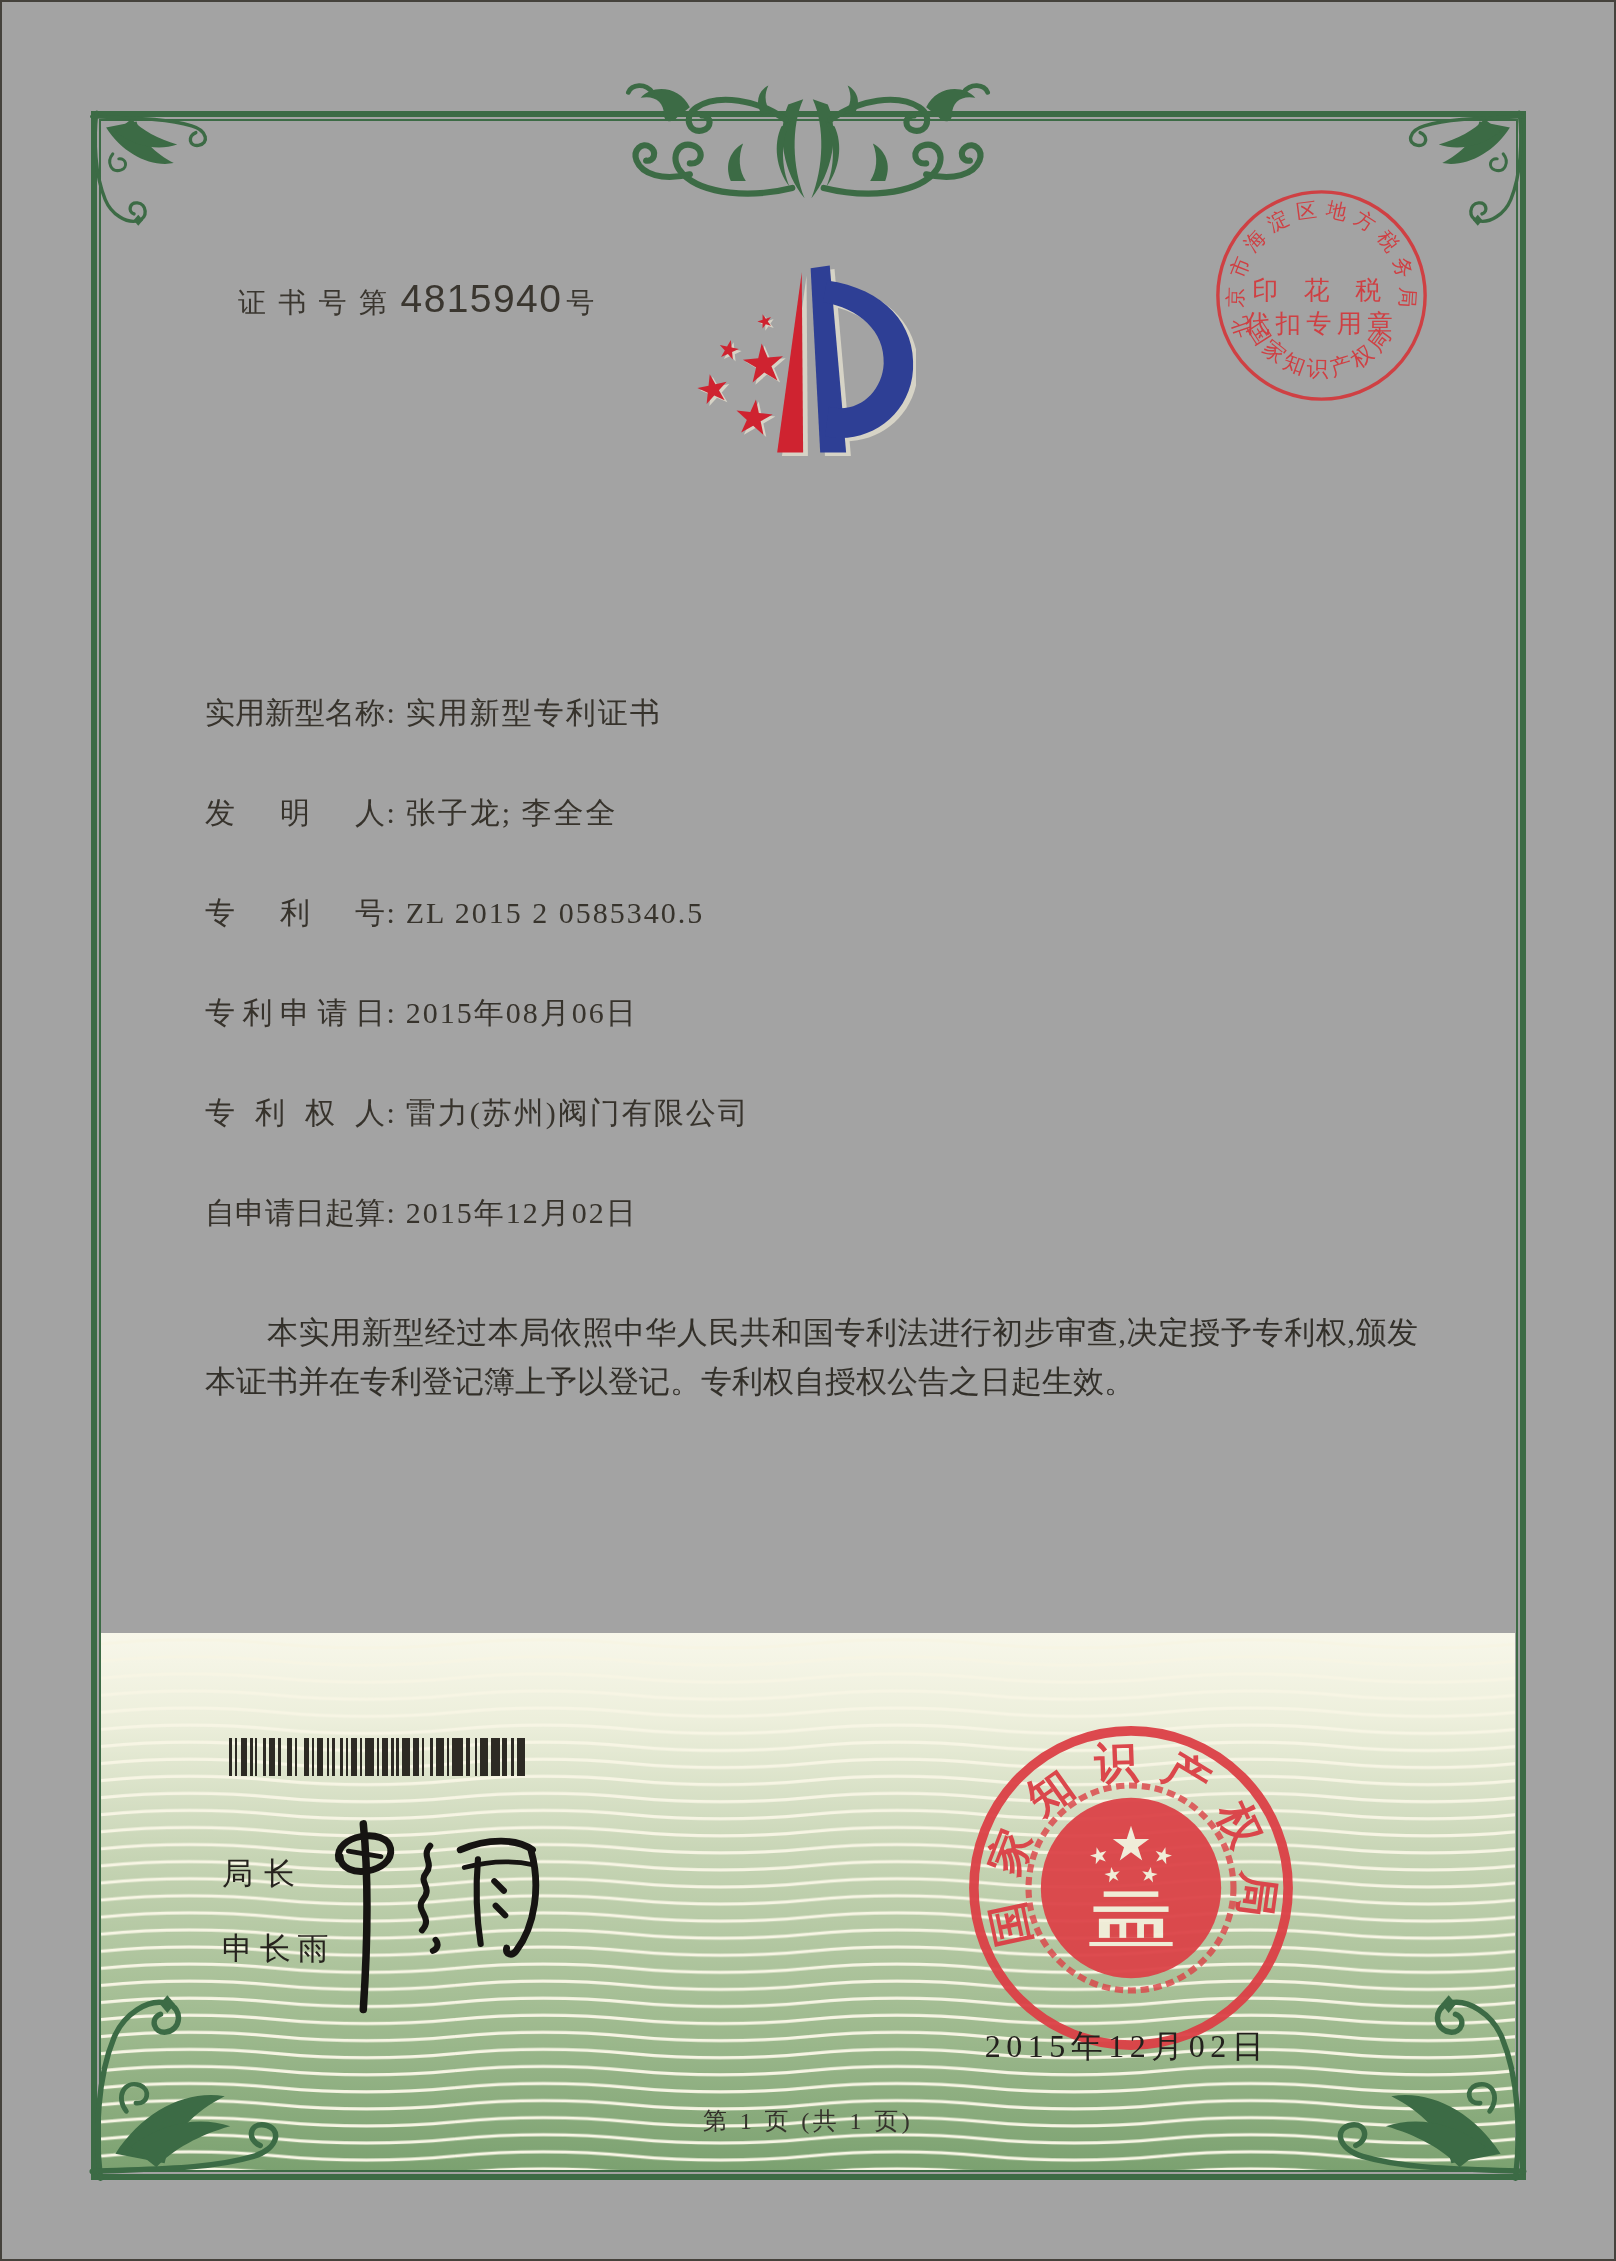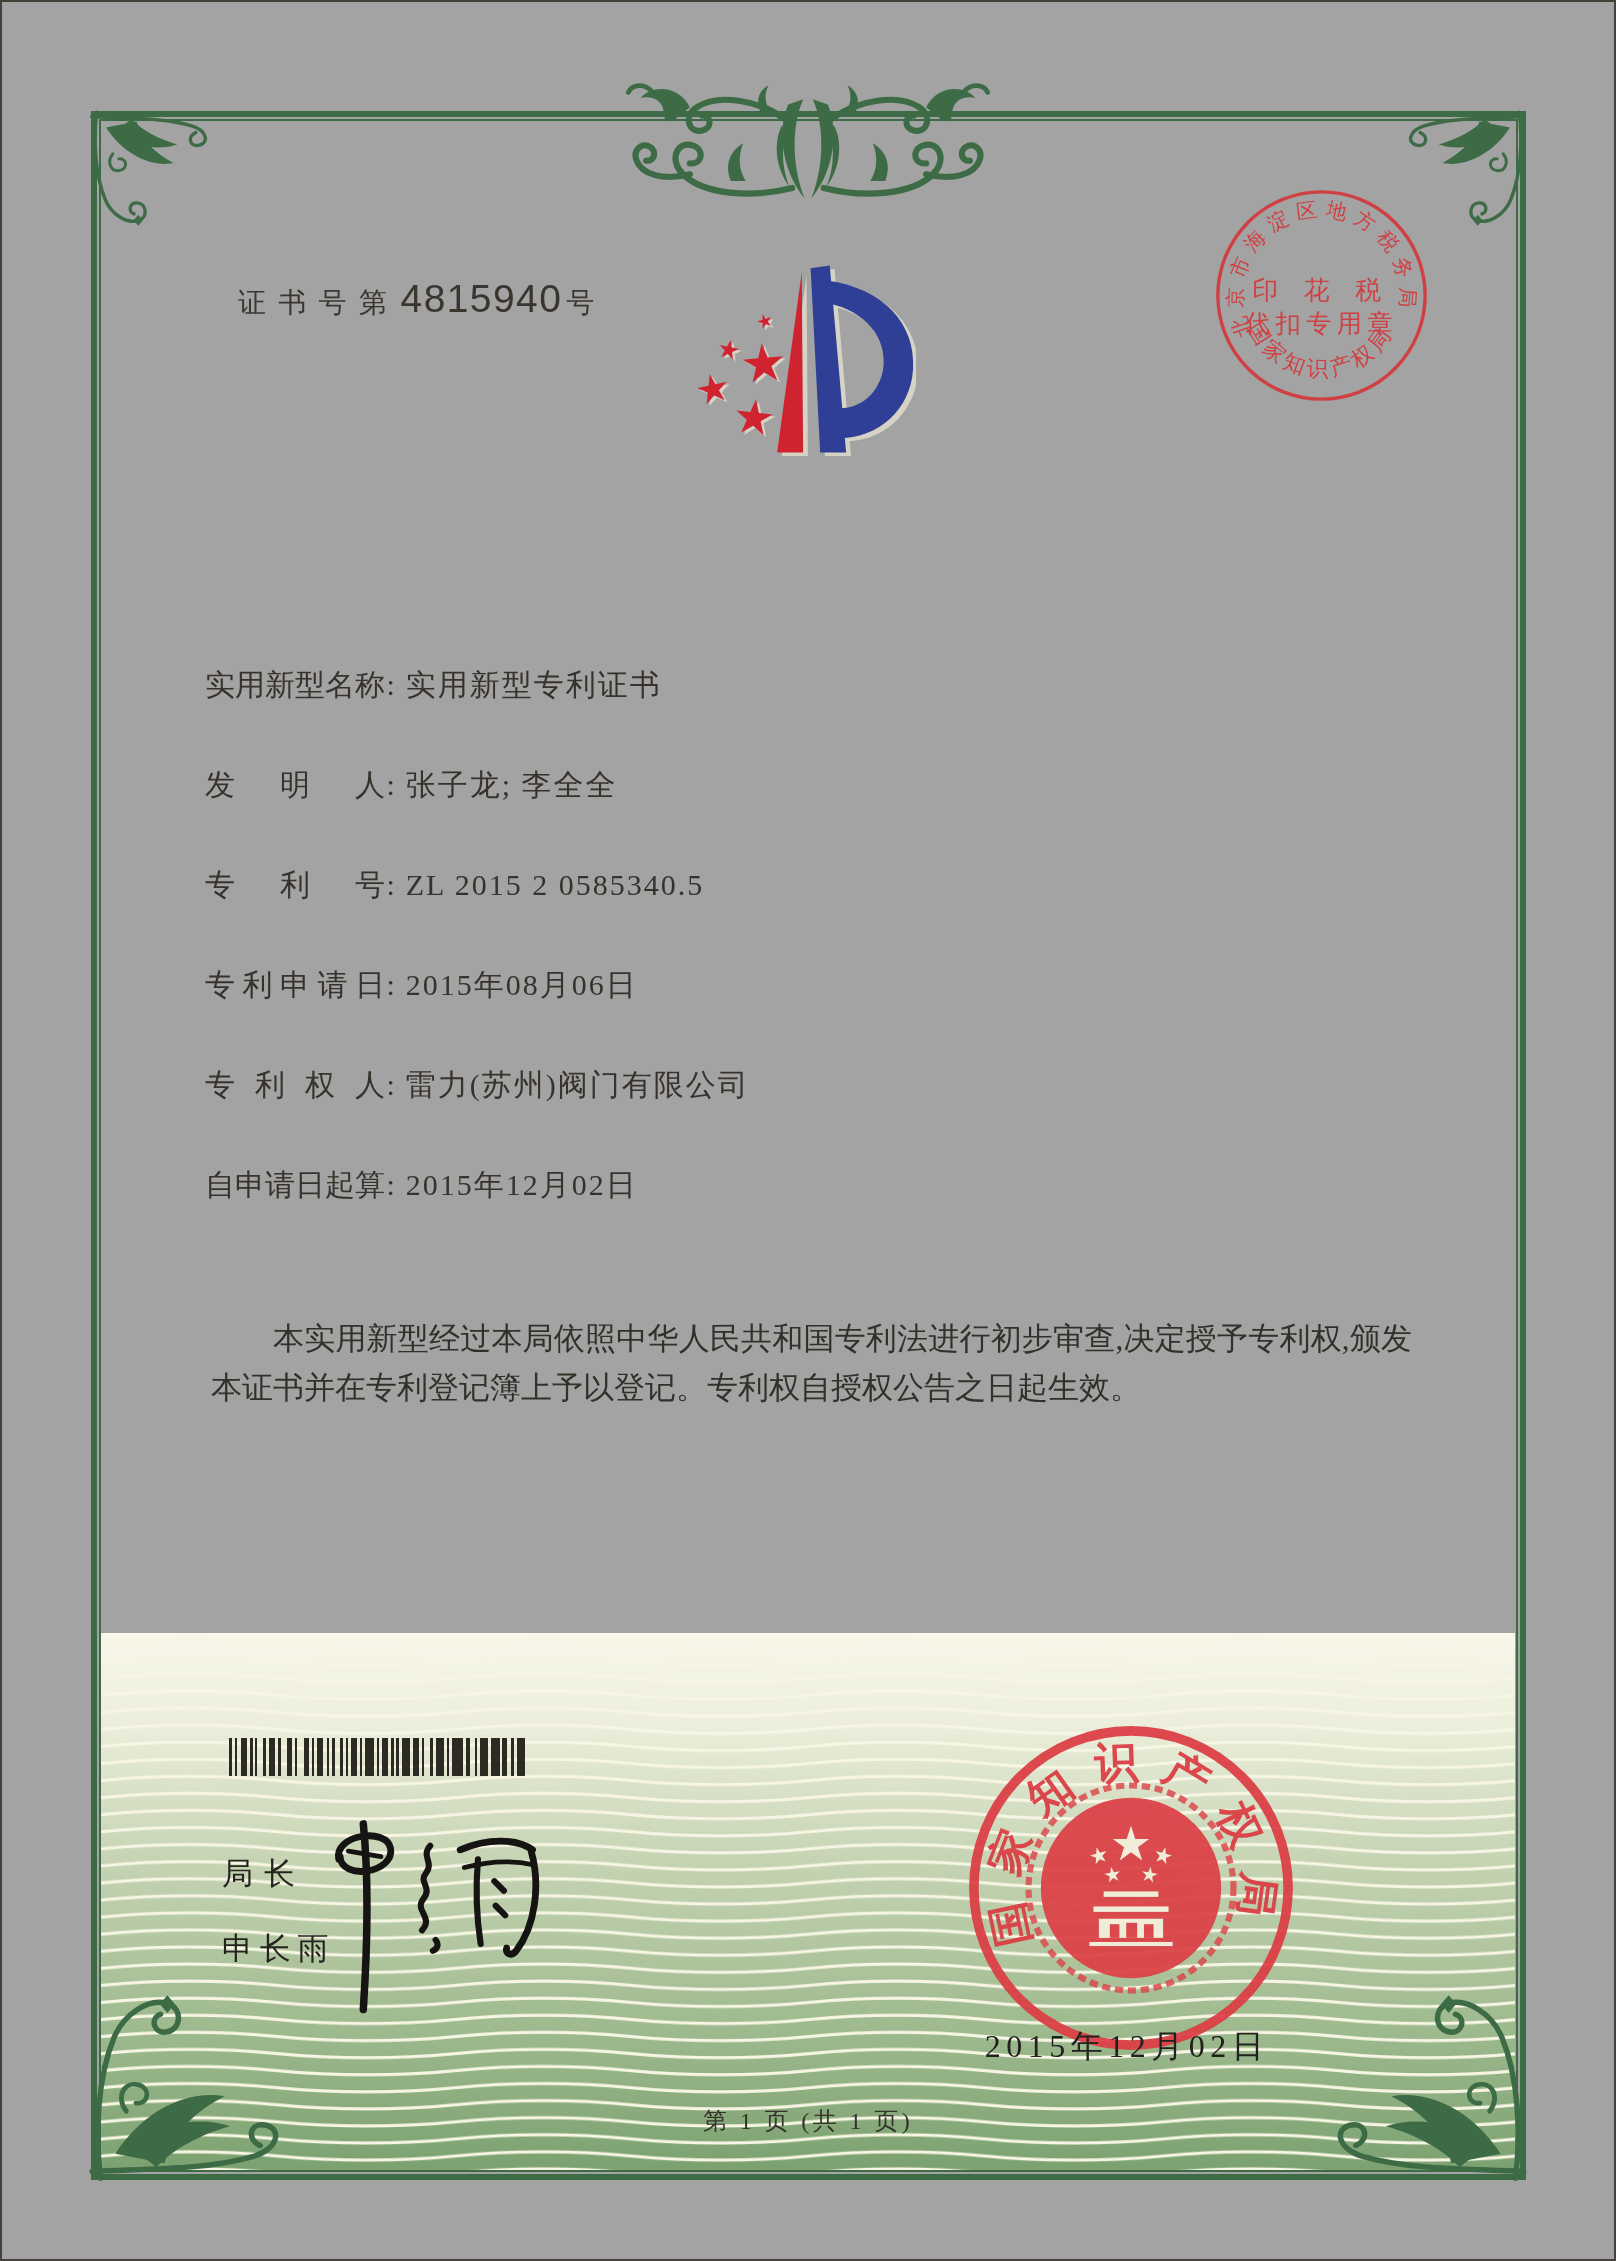--- a/index.html
+++ b/index.html
@@ -17,29 +17,29 @@
   .certno{position:absolute;left:238px;top:277px;display:flex;align-items:baseline;z-index:7;color:#3a362f;}
   .certno .pre{font-size:28px;letter-spacing:12.3px;}
   .certno .num{font-family:"Liberation Sans","DejaVu Sans",sans-serif;font-size:39px;letter-spacing:1.4px;margin:0 2.7px 0 1.4px;}
   .certno .suf{font-size:28px;margin-left:1.4px;}
   .logo{position:absolute;left:680px;top:260px;z-index:7;}
   .taxstamp{position:absolute;left:1209px;top:183px;z-index:7;opacity:.94;}
   .title{position:absolute;left:0;right:0;top:494px;margin:0;text-align:center;
          font-size:79px;font-weight:400;letter-spacing:15px;text-indent:15px;color:#332f28;
          text-shadow:2.7px 3.4px 0 rgba(120,115,100,.32);z-index:7;}
   
-  .fields{position:absolute;left:205px;top:670px;width:1216px;z-index:7;font-size:30px;}
+  .fields{position:absolute;left:205px;top:698px;width:1216px;z-index:7;font-size:30px;}
   .frow{display:flex;align-items:baseline;height:30px;line-height:30px;margin-bottom:70px;}
   .flabel{display:inline-block;width:180px;text-align:justify;text-align-last:justify;}
   .fcolon{margin:0 11px 0 1.4px;}
   .fvalue{letter-spacing:2px;white-space:nowrap;}
   
   .bodytext{position:absolute;left:205px;top:1308px;width:1213px;font-size:31px;line-height:49px;
             text-align:justify;color:#33302a;z-index:7;}
-  .bodytext p{margin:6px;text-indent:2em;}
+  .bodytext p{margin:0;text-indent:2em;}
   
   .barcode{position:absolute;left:229px;top:1738px;width:298px;height:38px;display:flex;
            overflow:hidden;z-index:4;}
   .bc-bar{display:inline-block;height:100%;background:#2d2a24;flex:0 0 auto;}
   .bc-gap{display:inline-block;height:100%;flex:0 0 auto;}
   
   .officer{position:absolute;left:222px;top:1853px;z-index:7;color:#26231e;}
   .officer .t{font-size:31px;letter-spacing:11px;}
   .officer .n{font-size:31px;letter-spacing:6.8px;margin-top:33px;}
   .sig{position:absolute;left:321px;top:1810px;z-index:7;}

